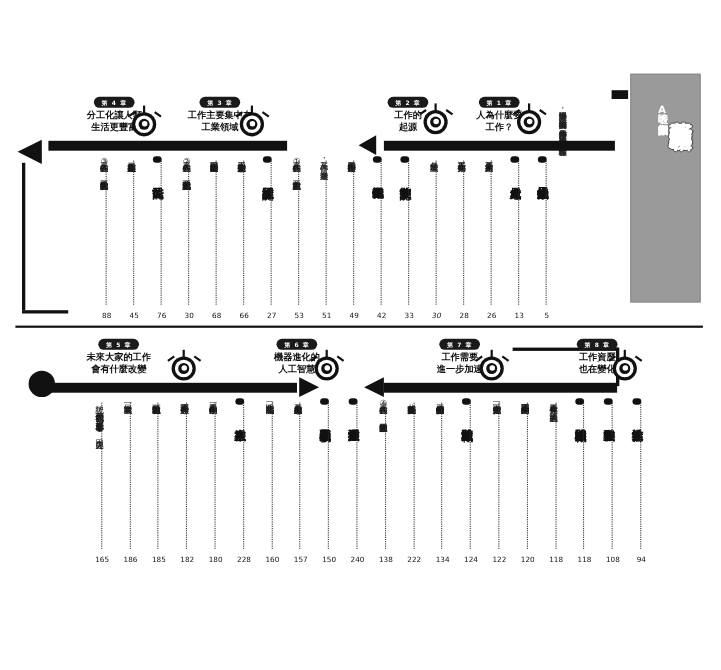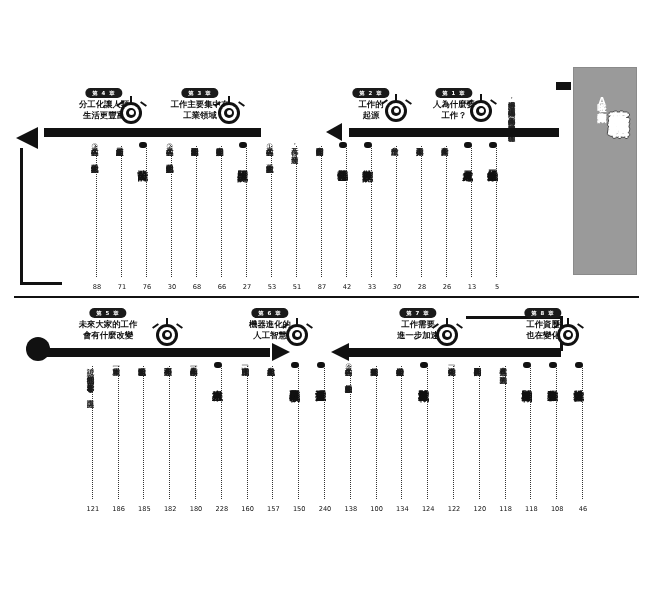--- a/index.html
+++ b/index.html
@@ -238,21 +238,21 @@
       </div>
       <div class="entry" style="left: 337px; top: 0px; height: 283px;">
         <div class="tag" style="left: 2px; top: 142px;">道具</div>
         <div class="etitle vert" style="left: 0px; top: 162px; bottom: auto;">金錢轉化做工</div>
         <div class="dots" style="left: 9px; top: 146px; height: 131px; bottom: auto;"></div>
         <div class="pg" style="left: 10px; top: 283px; bottom: auto;">42</div>
       </div>
       <div class="entry" style="left: 312px; top: 0px; height: 283px;">
         <div class="etext vert" style="left: 2px; top: 142px; bottom: auto; max-height: 123px;">人類從什麼時候開始工作？</div>
         <div class="dots" style="left: 9px; top: 146px; height: 131px; bottom: auto;"></div>
-        <div class="pg" style="left: 10px; top: 283px; bottom: auto;">87</div>
+        <div class="pg" style="left: 10px; top: 283px; bottom: auto;">49</div>
       </div>
       <div class="entry" style="left: 287px; top: 0px; height: 283px;">
         <div class="etext vert" style="left: 2px; top: 142px; bottom: auto; max-height: 123px;">工作普及，商業發達</div>
         <div class="dots" style="left: 9px; top: 146px; height: 131px; bottom: auto;"></div>
         <div class="pg" style="left: 10px; top: 283px; bottom: auto;">51</div>
       </div>
       <div class="entry" style="left: 262px; top: 0px; height: 283px;">
         <div class="etext vert" style="left: 2px; top: 142px; bottom: auto; max-height: 123px;">各式各樣的工作①　自古就有的主要職業</div>
         <div class="dots" style="left: 9px; top: 146px; height: 131px; bottom: auto;"></div>
         <div class="pg" style="left: 10px; top: 283px; bottom: auto;">53</div>
@@ -280,21 +280,21 @@
       </div>
       <div class="entry" style="left: 137px; top: 0px; height: 283px;">
         <div class="tag" style="left: 2px; top: 142px;">道具</div>
         <div class="etitle vert" style="left: 0px; top: 162px; bottom: auto;">萬能公司</div>
         <div class="dots" style="left: 9px; top: 146px; height: 131px; bottom: auto;"></div>
         <div class="pg" style="left: 10px; top: 283px; bottom: auto;">76</div>
       </div>
       <div class="entry" style="left: 112px; top: 0px; height: 283px;">
         <div class="etext vert" style="left: 2px; top: 142px; bottom: auto; max-height: 123px;">從第二級產業到第三級產業</div>
         <div class="dots" style="left: 9px; top: 146px; height: 131px; bottom: auto;"></div>
-        <div class="pg" style="left: 10px; top: 283px; bottom: auto;">71</div>
+        <div class="pg" style="left: 10px; top: 283px; bottom: auto;">45</div>
       </div>
       <div class="entry" style="left: 87px; top: 0px; height: 283px;">
         <div class="etext vert" style="left: 2px; top: 142px; bottom: auto; max-height: 123px;">各式各樣的工作③　現代社會才有的主要職業</div>
         <div class="dots" style="left: 9px; top: 146px; height: 131px; bottom: auto;"></div>
         <div class="pg" style="left: 10px; top: 283px; bottom: auto;">88</div>
       </div>
     </div>
 
   <div class="rule" style="left:14px;top:296px;width:625px;height:2px;"></div>
 
@@ -361,21 +361,21 @@
       <div class="g-mid"></div>
       <div class="g-in"></div>
       <div class="g-dot"></div>
   </div>
 
   <div id="bottom-entries">
       <div class="entry" style="left: 573px; top: 0px; height: 505px;">
         <div class="tag" style="left: 2px; top: 362px;">道具</div>
         <div class="etitle vert" style="left: 0px; top: 382px; bottom: auto;">大雄放送協會</div>
         <div class="dots" style="left: 9px; top: 366px; height: 133px; bottom: auto;"></div>
-        <div class="pg" style="left: 10px; top: 505px; bottom: auto;">46</div>
+        <div class="pg" style="left: 10px; top: 505px; bottom: auto;">94</div>
       </div>
       <div class="entry" style="left: 547.2px; top: 0px; height: 505px;">
         <div class="tag" style="left: 2px; top: 362px;">道具</div>
         <div class="etitle vert" style="left: 0px; top: 382px; bottom: auto;">動畫製作機</div>
         <div class="dots" style="left: 9px; top: 366px; height: 133px; bottom: auto;"></div>
         <div class="pg" style="left: 10px; top: 505px; bottom: auto;">108</div>
       </div>
       <div class="entry" style="left: 521.4px; top: 0px; height: 505px;">
         <div class="tag" style="left: 2px; top: 362px;">道具</div>
         <div class="etitle vert" style="left: 0px; top: 382px; bottom: auto;">職業測驗機器</div>
@@ -404,21 +404,21 @@
         <div class="pg" style="left: 10px; top: 505px; bottom: auto;">124</div>
       </div>
       <div class="entry" style="left: 392.4px; top: 0px; height: 505px;">
         <div class="etext vert" style="left: 2px; top: 362px; bottom: auto; max-height: 125px;">持續大幅變遷的工作樣貌</div>
         <div class="dots" style="left: 9px; top: 366px; height: 133px; bottom: auto;"></div>
         <div class="pg" style="left: 10px; top: 505px; bottom: auto;">134</div>
       </div>
       <div class="entry" style="left: 366.6px; top: 0px; height: 505px;">
         <div class="etext vert" style="left: 2px; top: 362px; bottom: auto; max-height: 125px;">夢想職業隨著時代變化</div>
         <div class="dots" style="left: 9px; top: 366px; height: 133px; bottom: auto;"></div>
-        <div class="pg" style="left: 10px; top: 505px; bottom: auto;">100</div>
+        <div class="pg" style="left: 10px; top: 505px; bottom: auto;">222</div>
       </div>
       <div class="entry" style="left: 340.8px; top: 0px; height: 505px;">
         <div class="etext vert" style="left: 2px; top: 362px; bottom: auto; max-height: 125px;">各式各樣的工作④　今後會加速發展的職業</div>
         <div class="dots" style="left: 9px; top: 366px; height: 133px; bottom: auto;"></div>
         <div class="pg" style="left: 10px; top: 505px; bottom: auto;">138</div>
       </div>
       <div class="entry" style="left: 315px; top: 0px; height: 505px;">
         <div class="tag" style="left: 2px; top: 362px;">道具</div>
         <div class="etitle vert" style="left: 0px; top: 382px; bottom: auto;">大雄漫畫週刊</div>
         <div class="dots" style="left: 9px; top: 366px; height: 133px; bottom: auto;"></div>
@@ -462,17 +462,17 @@
         <div class="pg" style="left: 10px; top: 505px; bottom: auto;">185</div>
       </div>
       <div class="entry" style="left: 108.6px; top: 0px; height: 505px;">
         <div class="etext vert" style="left: 2px; top: 362px; bottom: auto; max-height: 125px;">日本職業一覽表</div>
         <div class="dots" style="left: 9px; top: 366px; height: 133px; bottom: auto;"></div>
         <div class="pg" style="left: 10px; top: 505px; bottom: auto;">186</div>
       </div>
       <div class="entry" style="left: 82.8px; top: 0px; height: 505px;">
         <div class="etext vert" style="left: 2px; top: 362px; bottom: auto; max-height: 125px;">後記　我們現在能做的，就是好好看屬於未來！●藤田晃之</div>
         <div class="dots" style="left: 9px; top: 366px; height: 133px; bottom: auto;"></div>
-        <div class="pg" style="left: 10px; top: 505px; bottom: auto;">121</div>
+        <div class="pg" style="left: 10px; top: 505px; bottom: auto;">165</div>
       </div>
     </div>
 
 </div>
 
 </body></html>

